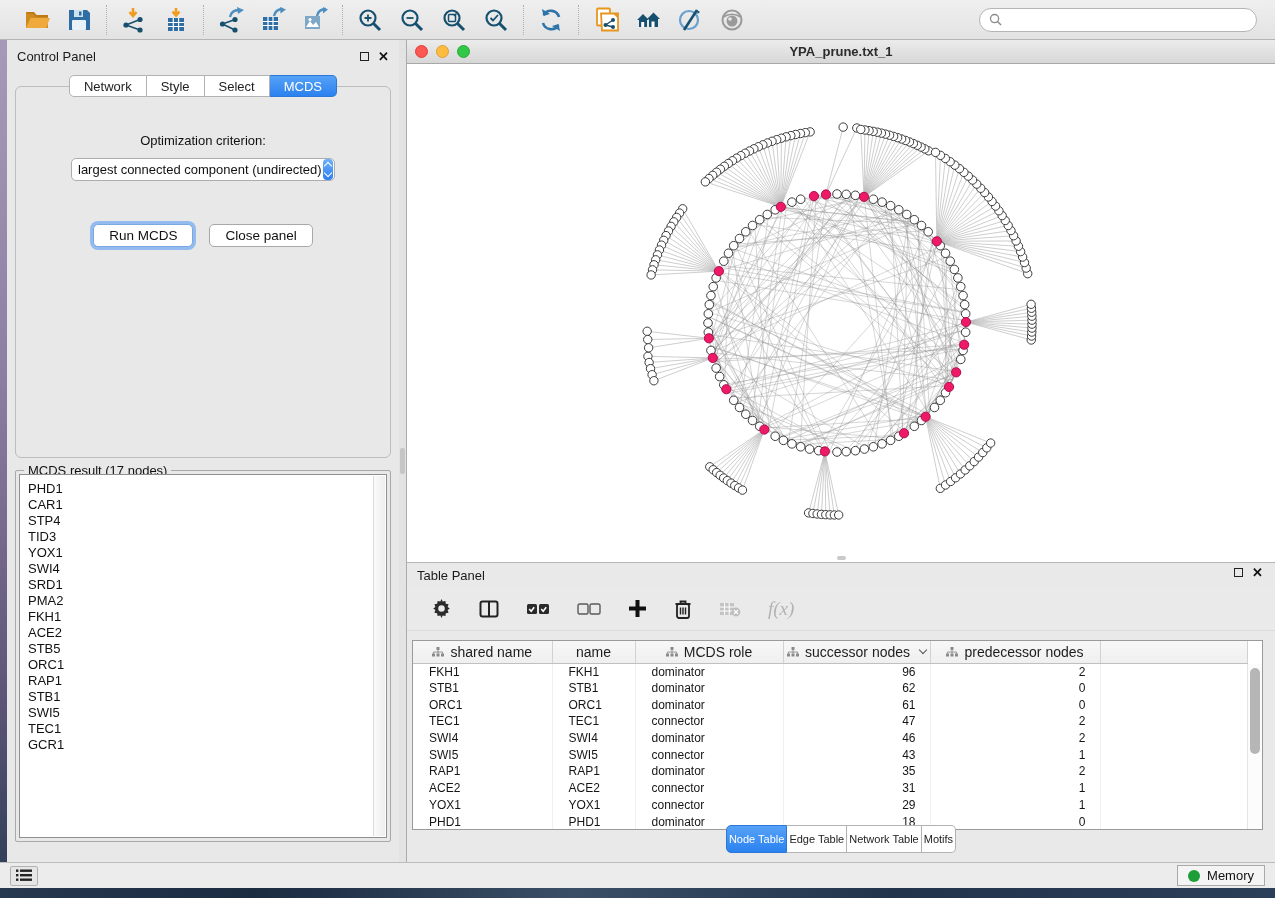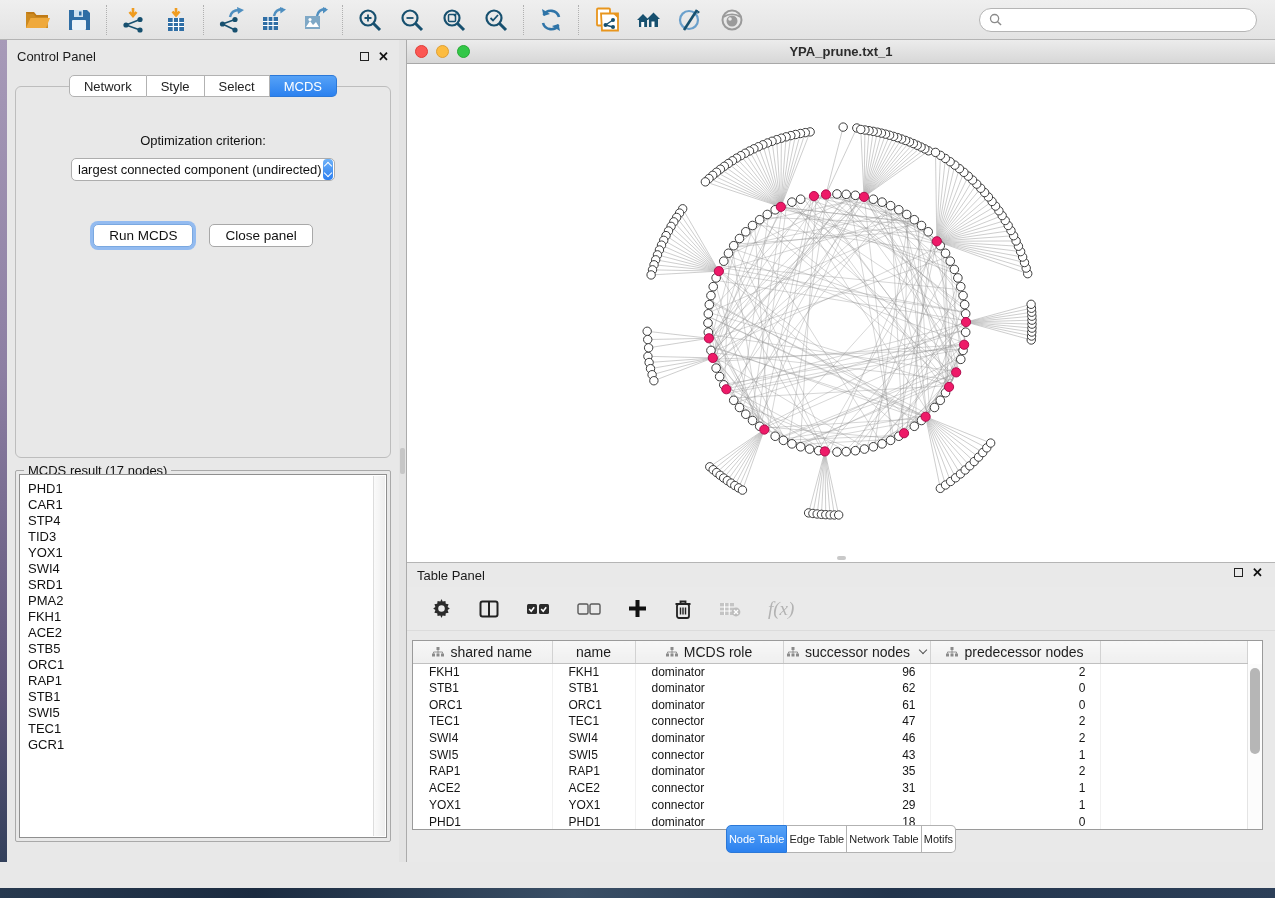--- a/index.html
+++ b/index.html
@@ -1142,15 +1142,31 @@
         <div class="tp-tabs" id="tp-tabs">
             <div class="tp-tab active">Node Table</div>
             <div class="tp-tab">Edge Table</div>
             <div class="tp-tab">Network Table</div>
             <div class="tp-tab">Motifs</div>
           </div>
       </div>
     </div>
   </div>
 
+  <div class="status-bar">
+    <div class="list-btn">
+      <svg width="16" height="13" viewBox="0 0 16 13">
+          <rect x="0" y="0.5" width="2.4" height="2.4" fill="#222"></rect>
+          <rect x="4" y="0.5" width="12" height="2.4" fill="#222"></rect>
+          <rect x="0" y="5" width="2.4" height="2.4" fill="#222"></rect>
+          <rect x="4" y="5" width="12" height="2.4" fill="#222"></rect>
+          <rect x="0" y="9.5" width="2.4" height="2.4" fill="#222"></rect>
+          <rect x="4" y="9.5" width="12" height="2.4" fill="#222"></rect>
+        </svg>
+    </div>
+    <div class="memory-btn">
+      <span class="mem-dot"></span>
+      <span>Memory</span>
+    </div>
+  </div>
 
   <div class="desktop-strip"></div>
 </div>
 
 </body></html>

